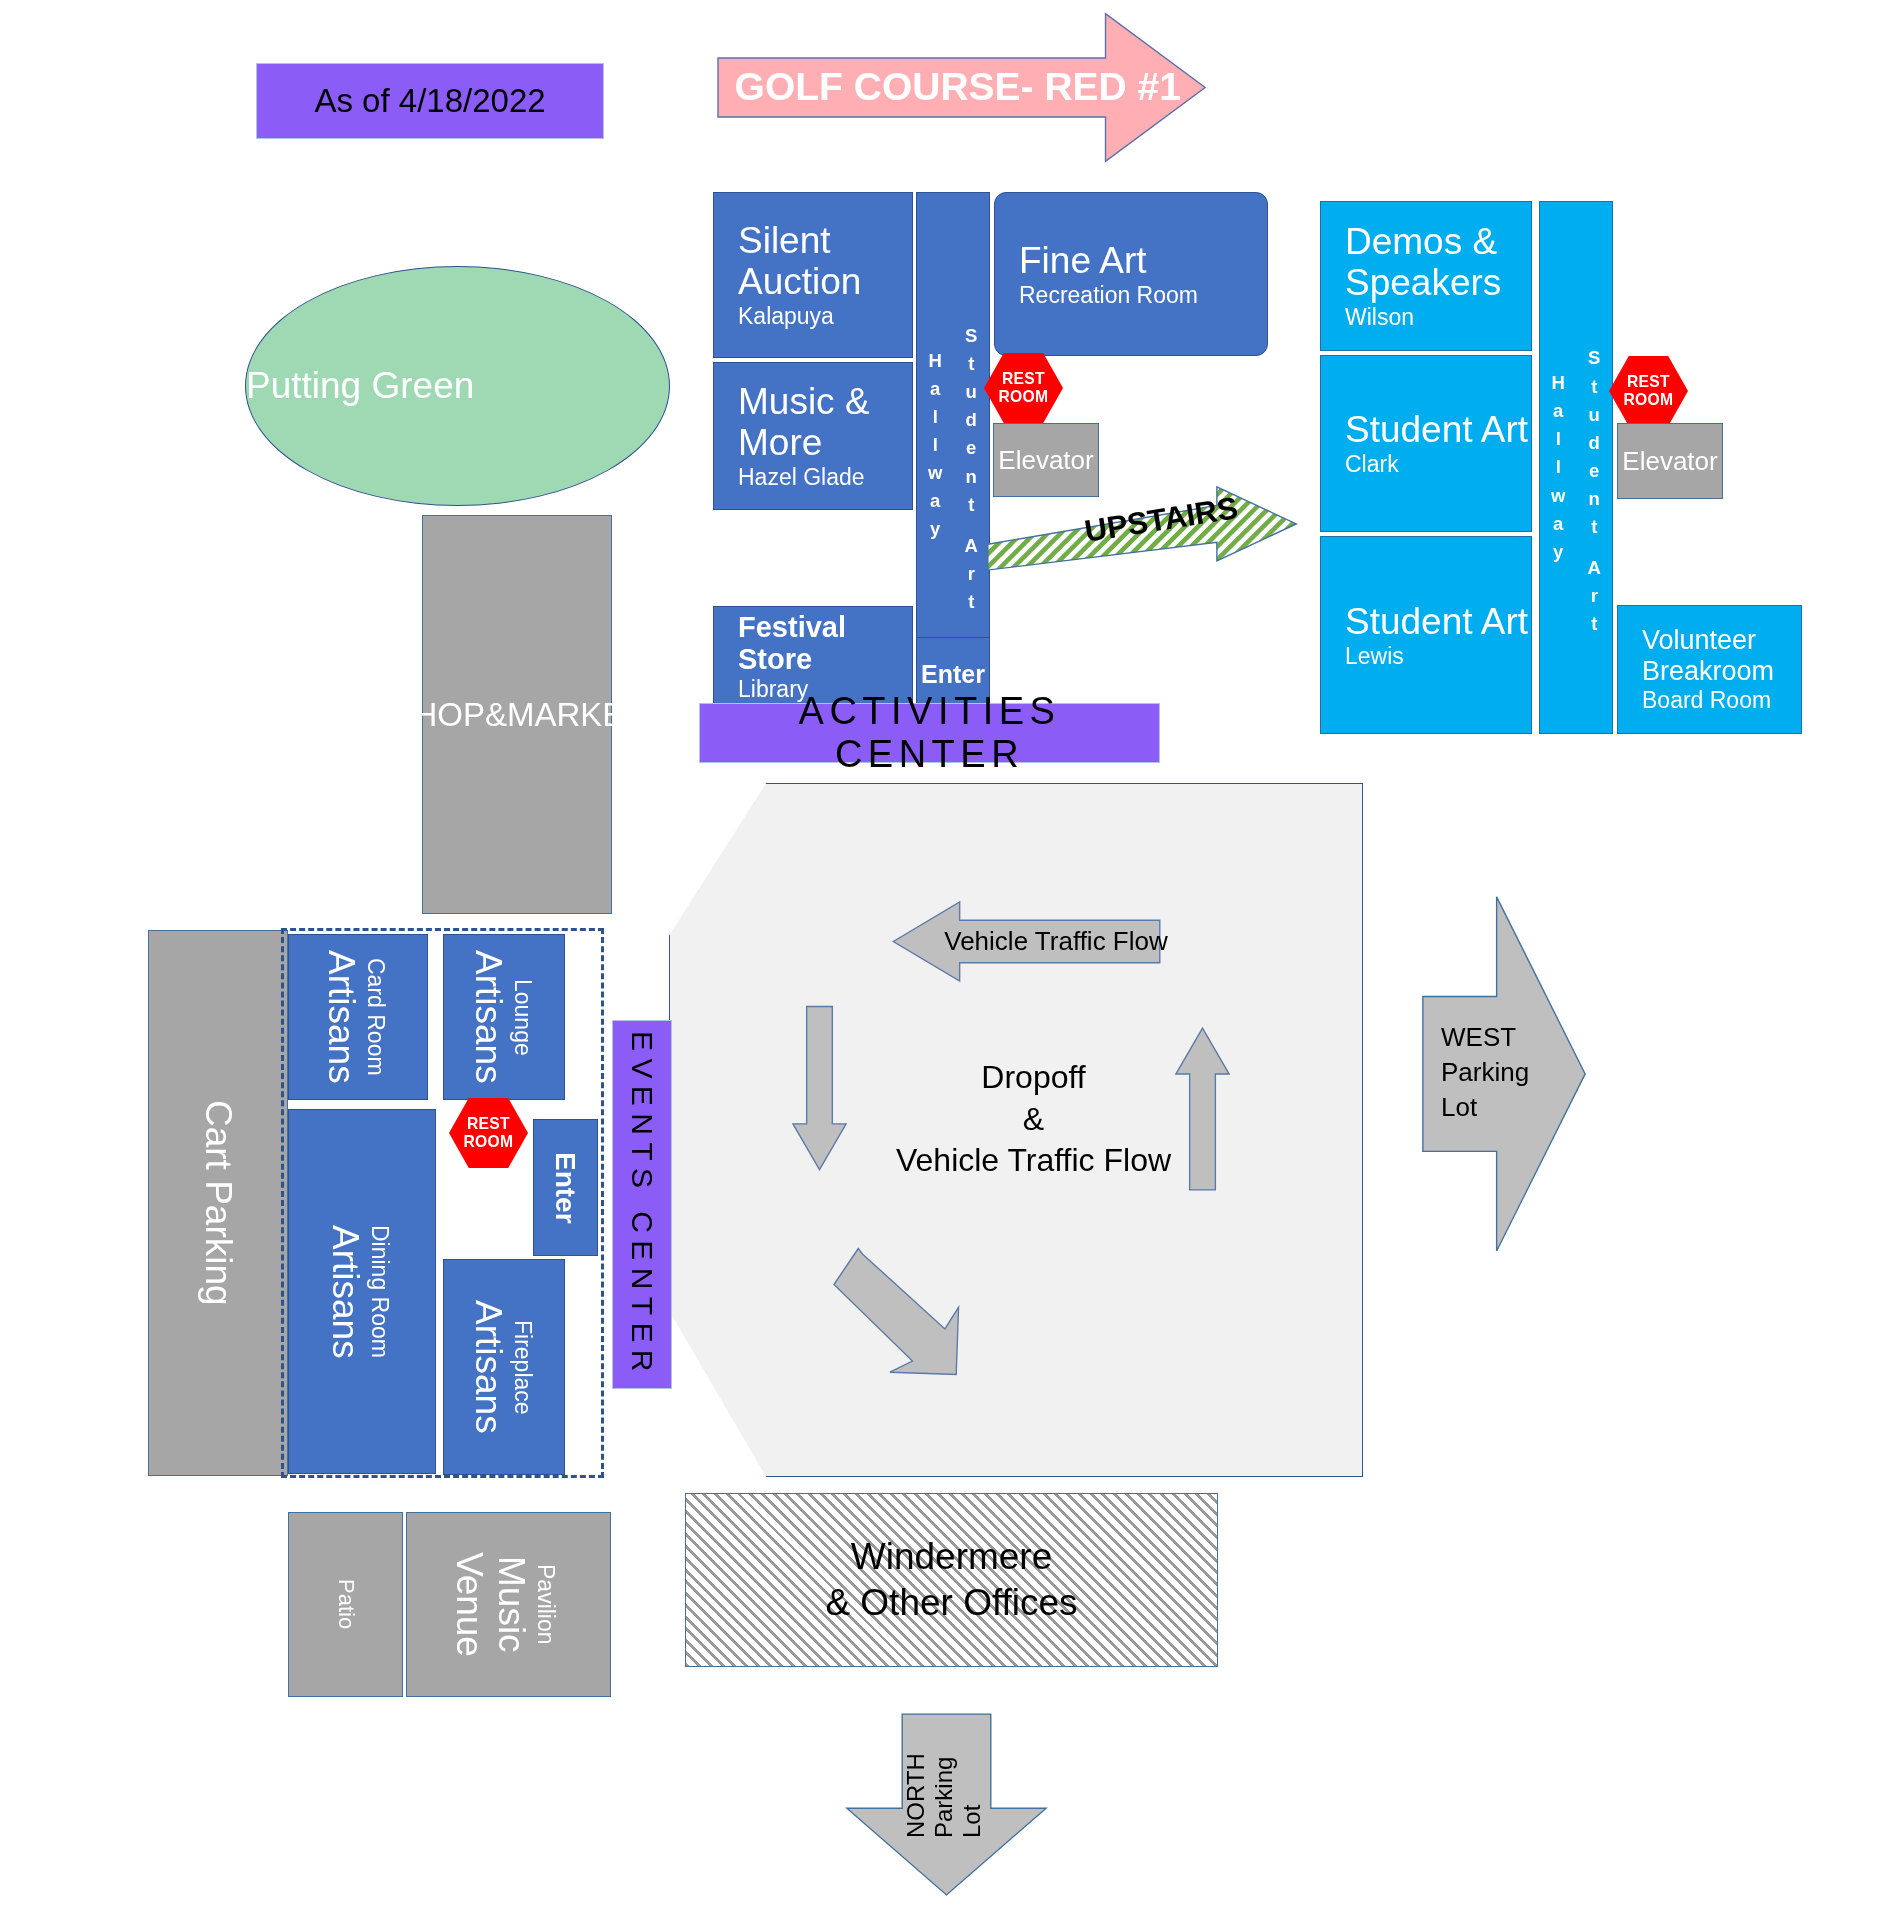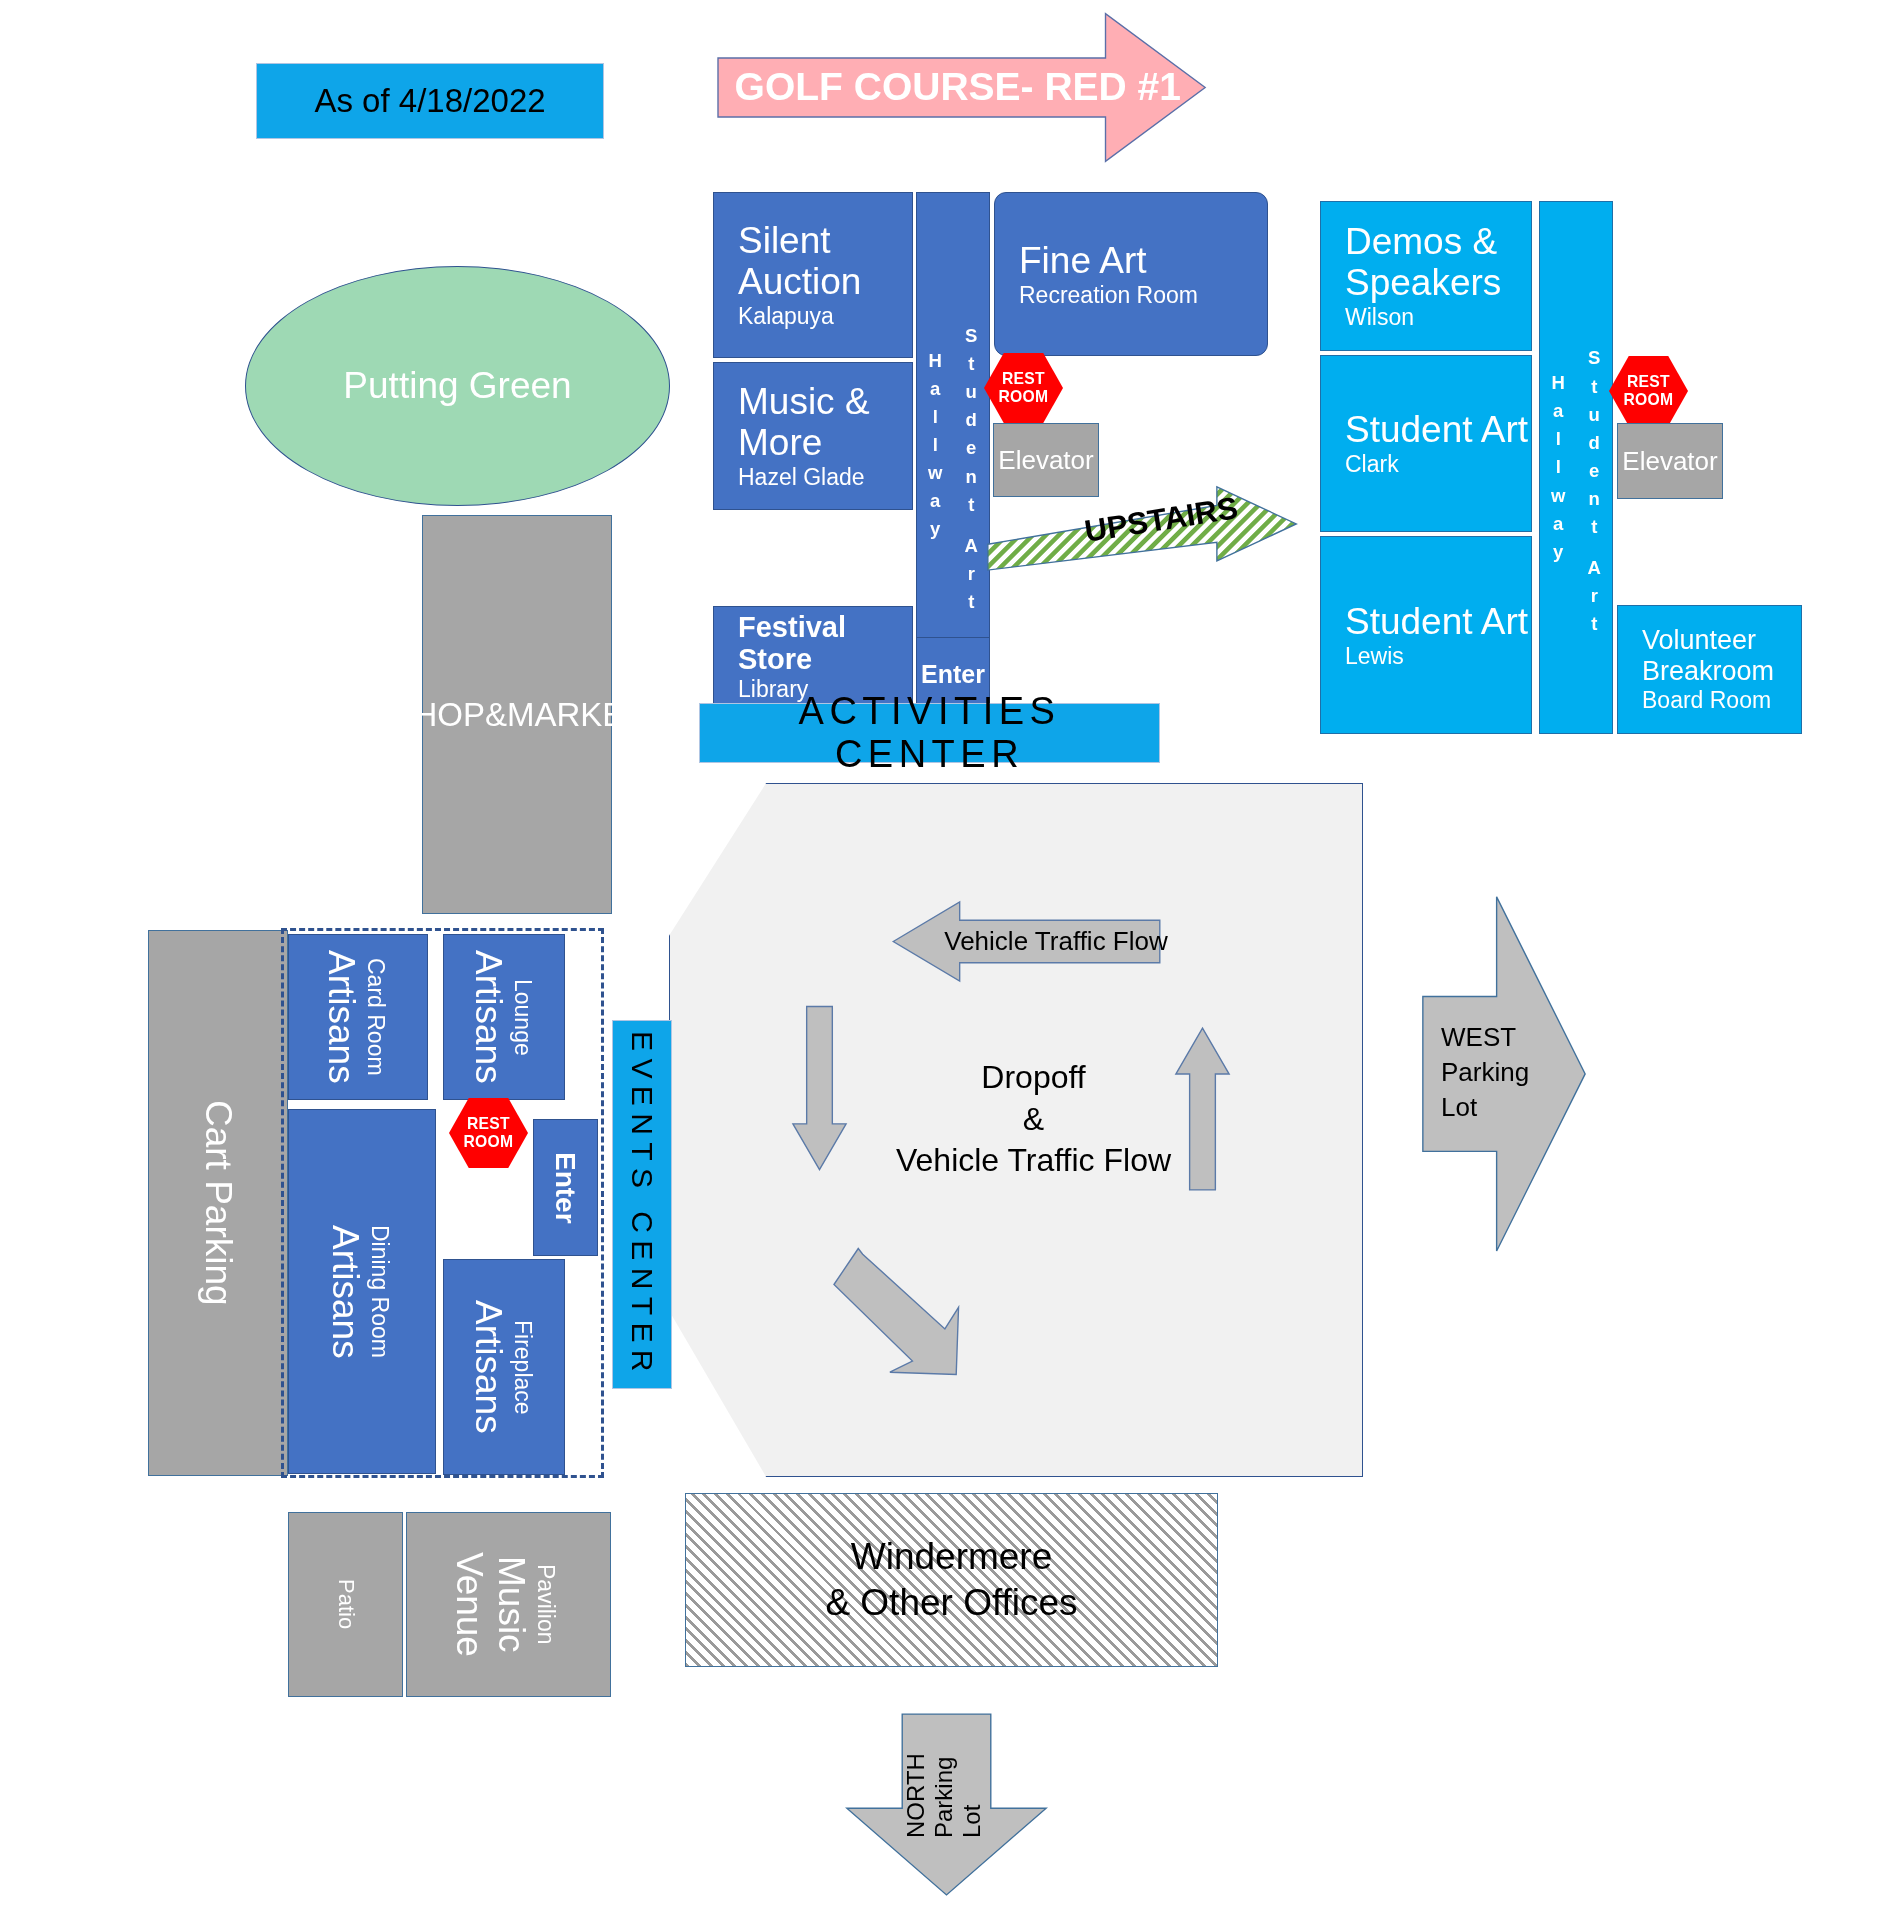--- a/index.html
+++ b/index.html
@@ -14,40 +14,40 @@
     text-align:center;line-height:1.12;
   }
   .room.cyan{background:#00AEEF;border-color:#1F6FA8;}
   .room .t1{font-size:37px;font-weight:400;}
   .room .t2{font-size:23px;font-weight:400;margin-top:1.8px;}
   .room.left .t1,.room.left .t2{align-self:flex-start;margin-left:24px;text-align:left;}
 
   .grey{background:#A6A6A6;border:0.9px solid #41719C;color:#fff;
         display:flex;align-items:center;justify-content:center;text-align:center;}
 
-  .labelbox{background:#0ea5e9;border:0.9px solid #AFC5E3;color:#000;
+  .labelbox{background:#8b5cf6;border:0.9px solid #AFC5E3;color:#000;
         display:flex;align-items:center;justify-content:center;text-align:center;}
 
   
   .vert-cw{writing-mode:vertical-rl;text-orientation:mixed;}
   .vert-ccw{writing-mode:vertical-rl;transform:rotate(180deg);}
 
   
   .letters{display:flex;flex-direction:column;align-items:center;
            font-size:18.5px;font-weight:bold;color:#fff;line-height:1.52;}
 
   .hexagon{
     width:79px;height:70px;background:#FF0000;
     clip-path:polygon(25% 0%,75% 0%,100% 50%,75% 100%,25% 100%,0% 50%);
     display:flex;flex-direction:column;align-items:center;justify-content:center;
     color:#fff;font-size:15.7px;font-weight:bold;line-height:1.15;letter-spacing:0.3px;
   }
 
   .ellipse{background:#9ED9B4;border:0.9px solid #2F528F;border-radius:50%;
-    display:flex;align-items:center;justify-content:center;color:#fff;font-size:37px;}
+    display:flex;align-items:center;color:#fff;font-size:37px;}
 
   .hatch-grey{
     background:
       repeating-linear-gradient(45deg,#9a9a9a 0 2.8px,#ffffff 2.8px 8.3px);
     border:0.9px solid #41719C;
     display:flex;align-items:center;justify-content:center;text-align:center;
     color:#000;font-size:37px;line-height:1.25;
   }
 
   .dashedbox{border:3.7px dashed #2F528F;}

